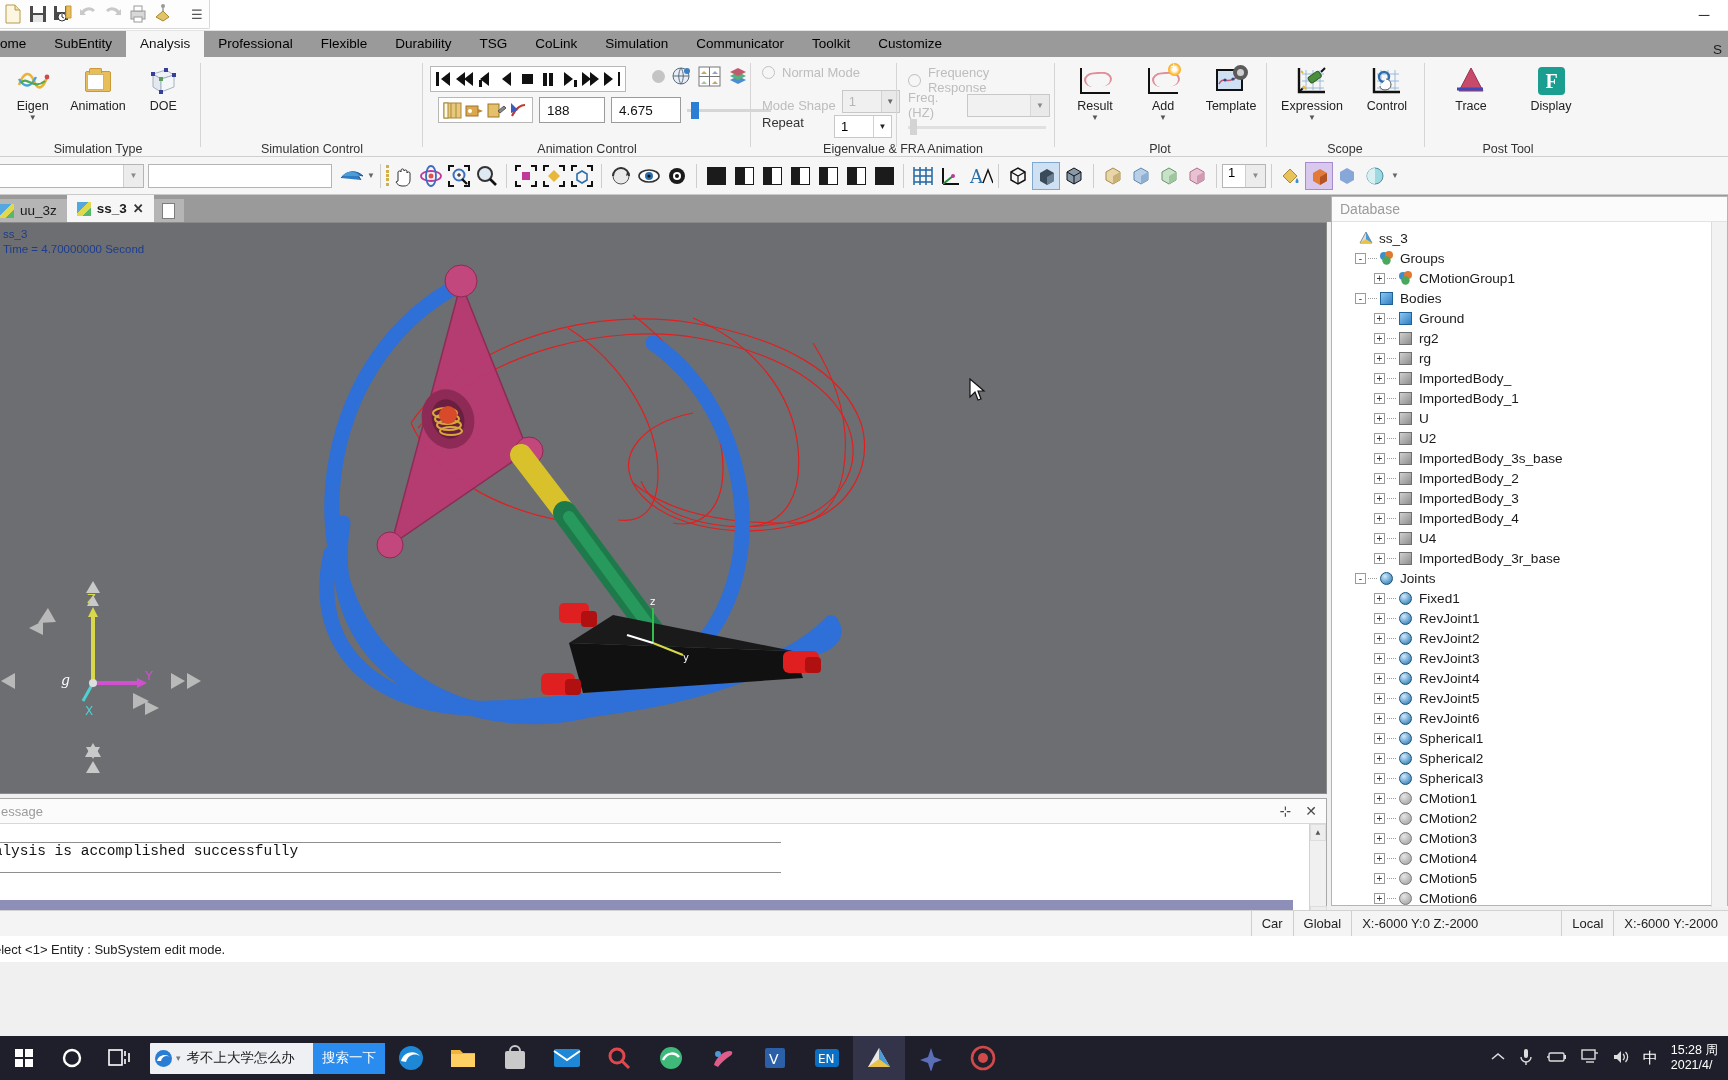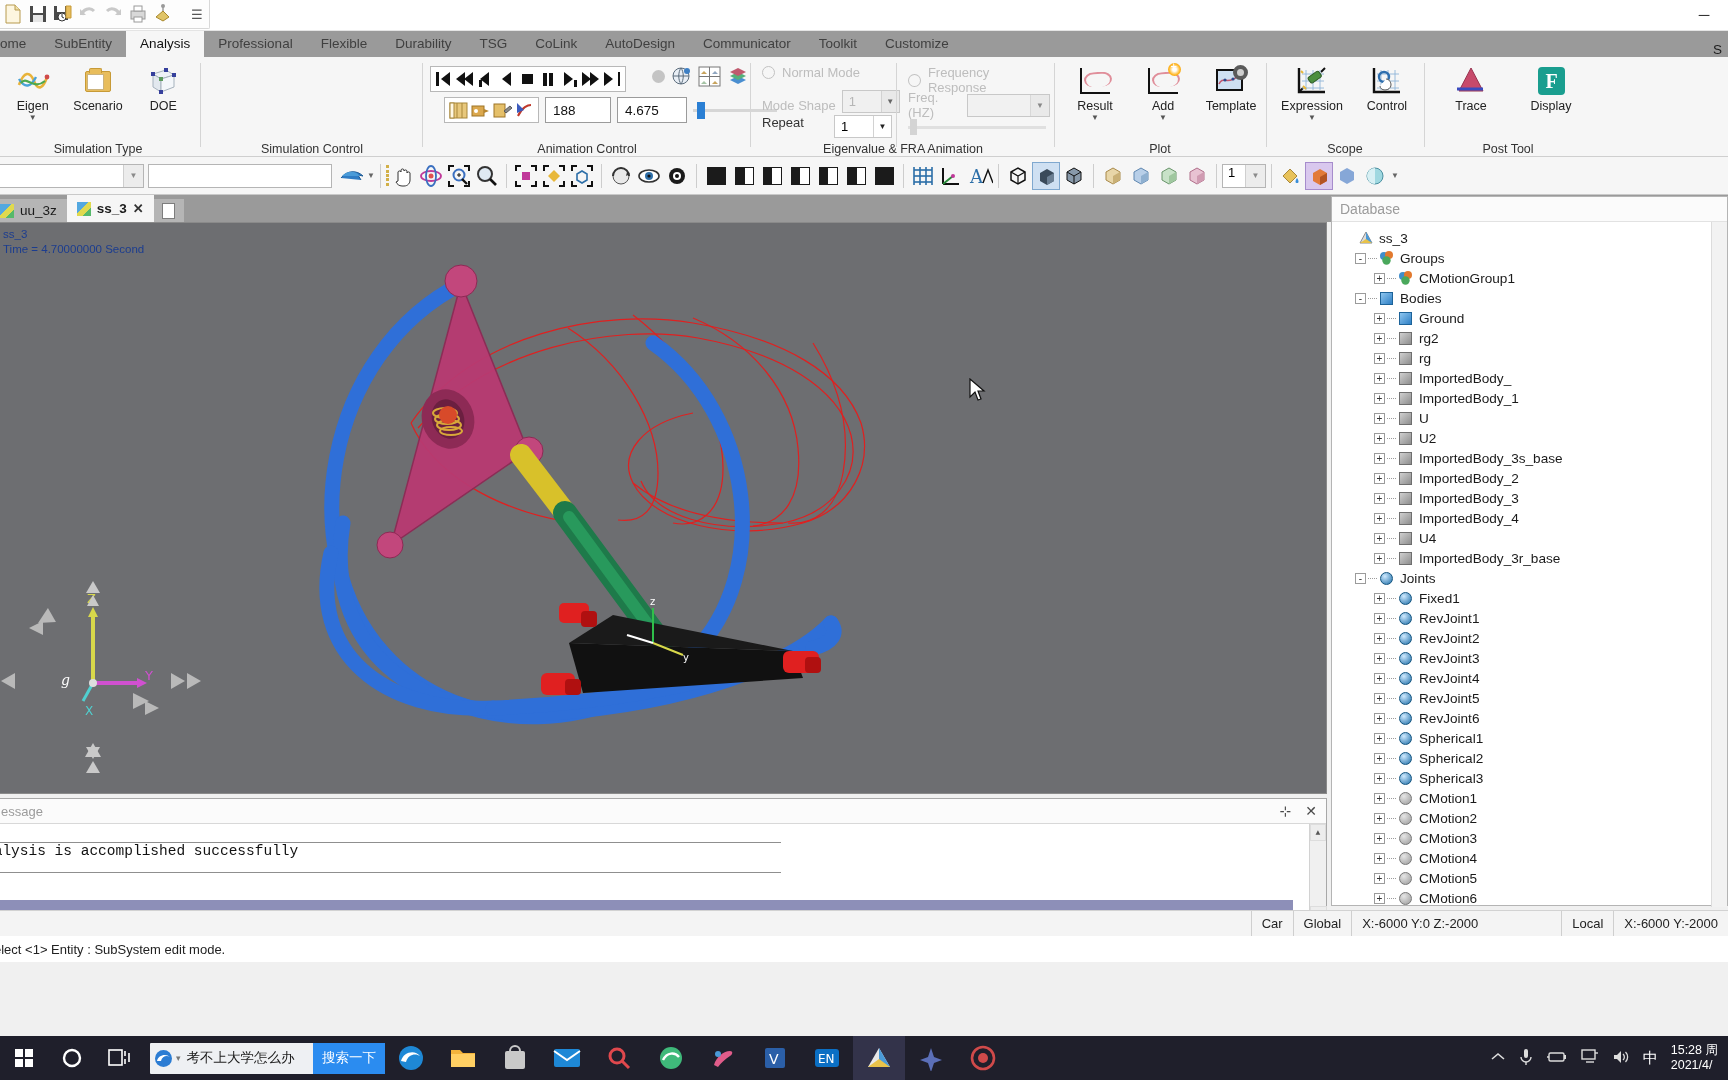--- a/index.html
+++ b/index.html
@@ -20,21 +20,21 @@
   .qat-more{ margin-left:14px; color:#555; font-size:13px; }
   .apptitle{ position:absolute; left:0; top:3px; width:1728px; text-align:center;
     font-size:15px; color:#222; }
   .wbtns{ position:absolute; right:0; top:0; display:flex; }
   .wbtn{ width:48px;height:29px;display:flex;align-items:center;justify-content:center;
     font-size:15px;color:#333;}
 
   
   .ribtabs{ position:absolute; left:0; top:31px; width:1728px; height:26px;
     background:#9a9a9a; display:flex; align-items:flex-end; font-size:13.5px;}
-  .ribtab{ padding:4px 14px 5px; color:#404040; height:26px; line-height:18px; white-space:nowrap;}
+  .ribtab{ padding:4px 14px 5px; color:#000000; height:26px; line-height:18px; white-space:nowrap;}
   .ribtab.active{ background:#f6f6f6; color:#111; }
   .ribtab.clip{ padding-left:0; }
   .rt-right{ margin-left:auto; padding-right:6px; color:#1d1d1d; }
 
   
   .ribbon{ position:absolute; left:0; top:57px; width:1728px; height:100px;
      background:#f6f6f6; border-bottom:1px solid #cfcfcf; }
   .rgroup{ position:absolute; top:0; height:100px; }
   .rgroup .gbody{ height:78px; display:flex; align-items:flex-start; padding-top:4px; }
   .gtitle{ position:absolute; bottom:1px; width:100%; text-align:center; font-size:12.5px; color:#333;}
@@ -269,21 +269,21 @@
 
   <div class="ribtabs" id="ribtabs">
       <div class="ribtab clip">ome</div>
       <div class="ribtab">SubEntity</div>
       <div class="ribtab active">Analysis</div>
       <div class="ribtab">Professional</div>
       <div class="ribtab">Flexible</div>
       <div class="ribtab">Durability</div>
       <div class="ribtab">TSG</div>
       <div class="ribtab">CoLink</div>
-      <div class="ribtab">AutoDesign</div>
+      <div class="ribtab">Simulation</div>
       <div class="ribtab">Communicator</div>
       <div class="ribtab">Toolkit</div>
       <div class="ribtab">Customize</div>
       <div class="rt-right">S</div>
     </div>
 
   <div class="ribbon">
 
     <div class="rgroup" style="left:0px;width:196px">
       <div class="gbody" style="padding-left:0">
@@ -297,21 +297,21 @@
             </svg>
           </span>
           <span class="lbl">Eigen</span>
           <span class="caret">▼</span>
         </div>
         <div class="bigbtn">
           <span class="ic32">
             <span class="folder"></span>
               <span class="folder-in"></span>
           </span>
-          <span class="lbl">Scenario</span>
+          <span class="lbl">Animation</span>
         </div>
         <div class="bigbtn">
           <span class="ic32">
             <svg width="34" height="32" viewBox="0 0 34 32">
               <path d="M7 9 L20 5 L28 10 L15 14 Z" fill="#eef2f6" stroke="#a6b2bd"></path>
               <path d="M7 9 L7 22 L15 27 L15 14 Z" fill="#e2e8ee" stroke="#a6b2bd"></path>
               <path d="M15 14 L28 10 L28 22 L15 27 Z" fill="#f4f7fa" stroke="#a6b2bd"></path>
               <rect x="5" y="7" width="4" height="4" fill="#36409c"></rect>
                 <rect x="18" y="3" width="4" height="4" fill="#36409c"></rect>
               <rect x="26" y="8" width="4" height="4" fill="#36409c"></rect>
@@ -390,21 +390,21 @@
             </svg>
         </span>
         <span style="width:23px;height:21px;position:relative">
           <svg width="23" height="21" viewBox="0 0 23 21">
               <path d="M3 14l8-4 8 4-8 4z" fill="#4a8ed0"></path>
               <path d="M3 10l8-4 8 4-8 4z" fill="#55b07a"></path>
               <path d="M3 6l8-4 8 4-8 4z" fill="#c05a6e"></path>
             </svg>
         </span>
       </div>
-      <div style="position:absolute;left:16px;top:40px;display:flex;align-items:center;gap:6px">
+      <div style="position:absolute;left:10px;top:40px;display:flex;align-items:center;gap:6px">
         <div class="iconstrip">
           <span class="ministrip-ic">
             <svg width="21" height="21" viewBox="0 0 21 21">
                 <rect x="2" y="3" width="17" height="15" fill="#e8c87c" stroke="#a8873a"></rect>
                 <rect x="2" y="3" width="4" height="15" fill="#fff8e4" stroke="#a8873a"></rect>
                 <line x1="9" y1="3" x2="9" y2="18" stroke="#a8873a"></line>
                 <line x1="14" y1="3" x2="14" y2="18" stroke="#a8873a"></line>
               </svg>
           </span>
           <span class="ministrip-ic">

